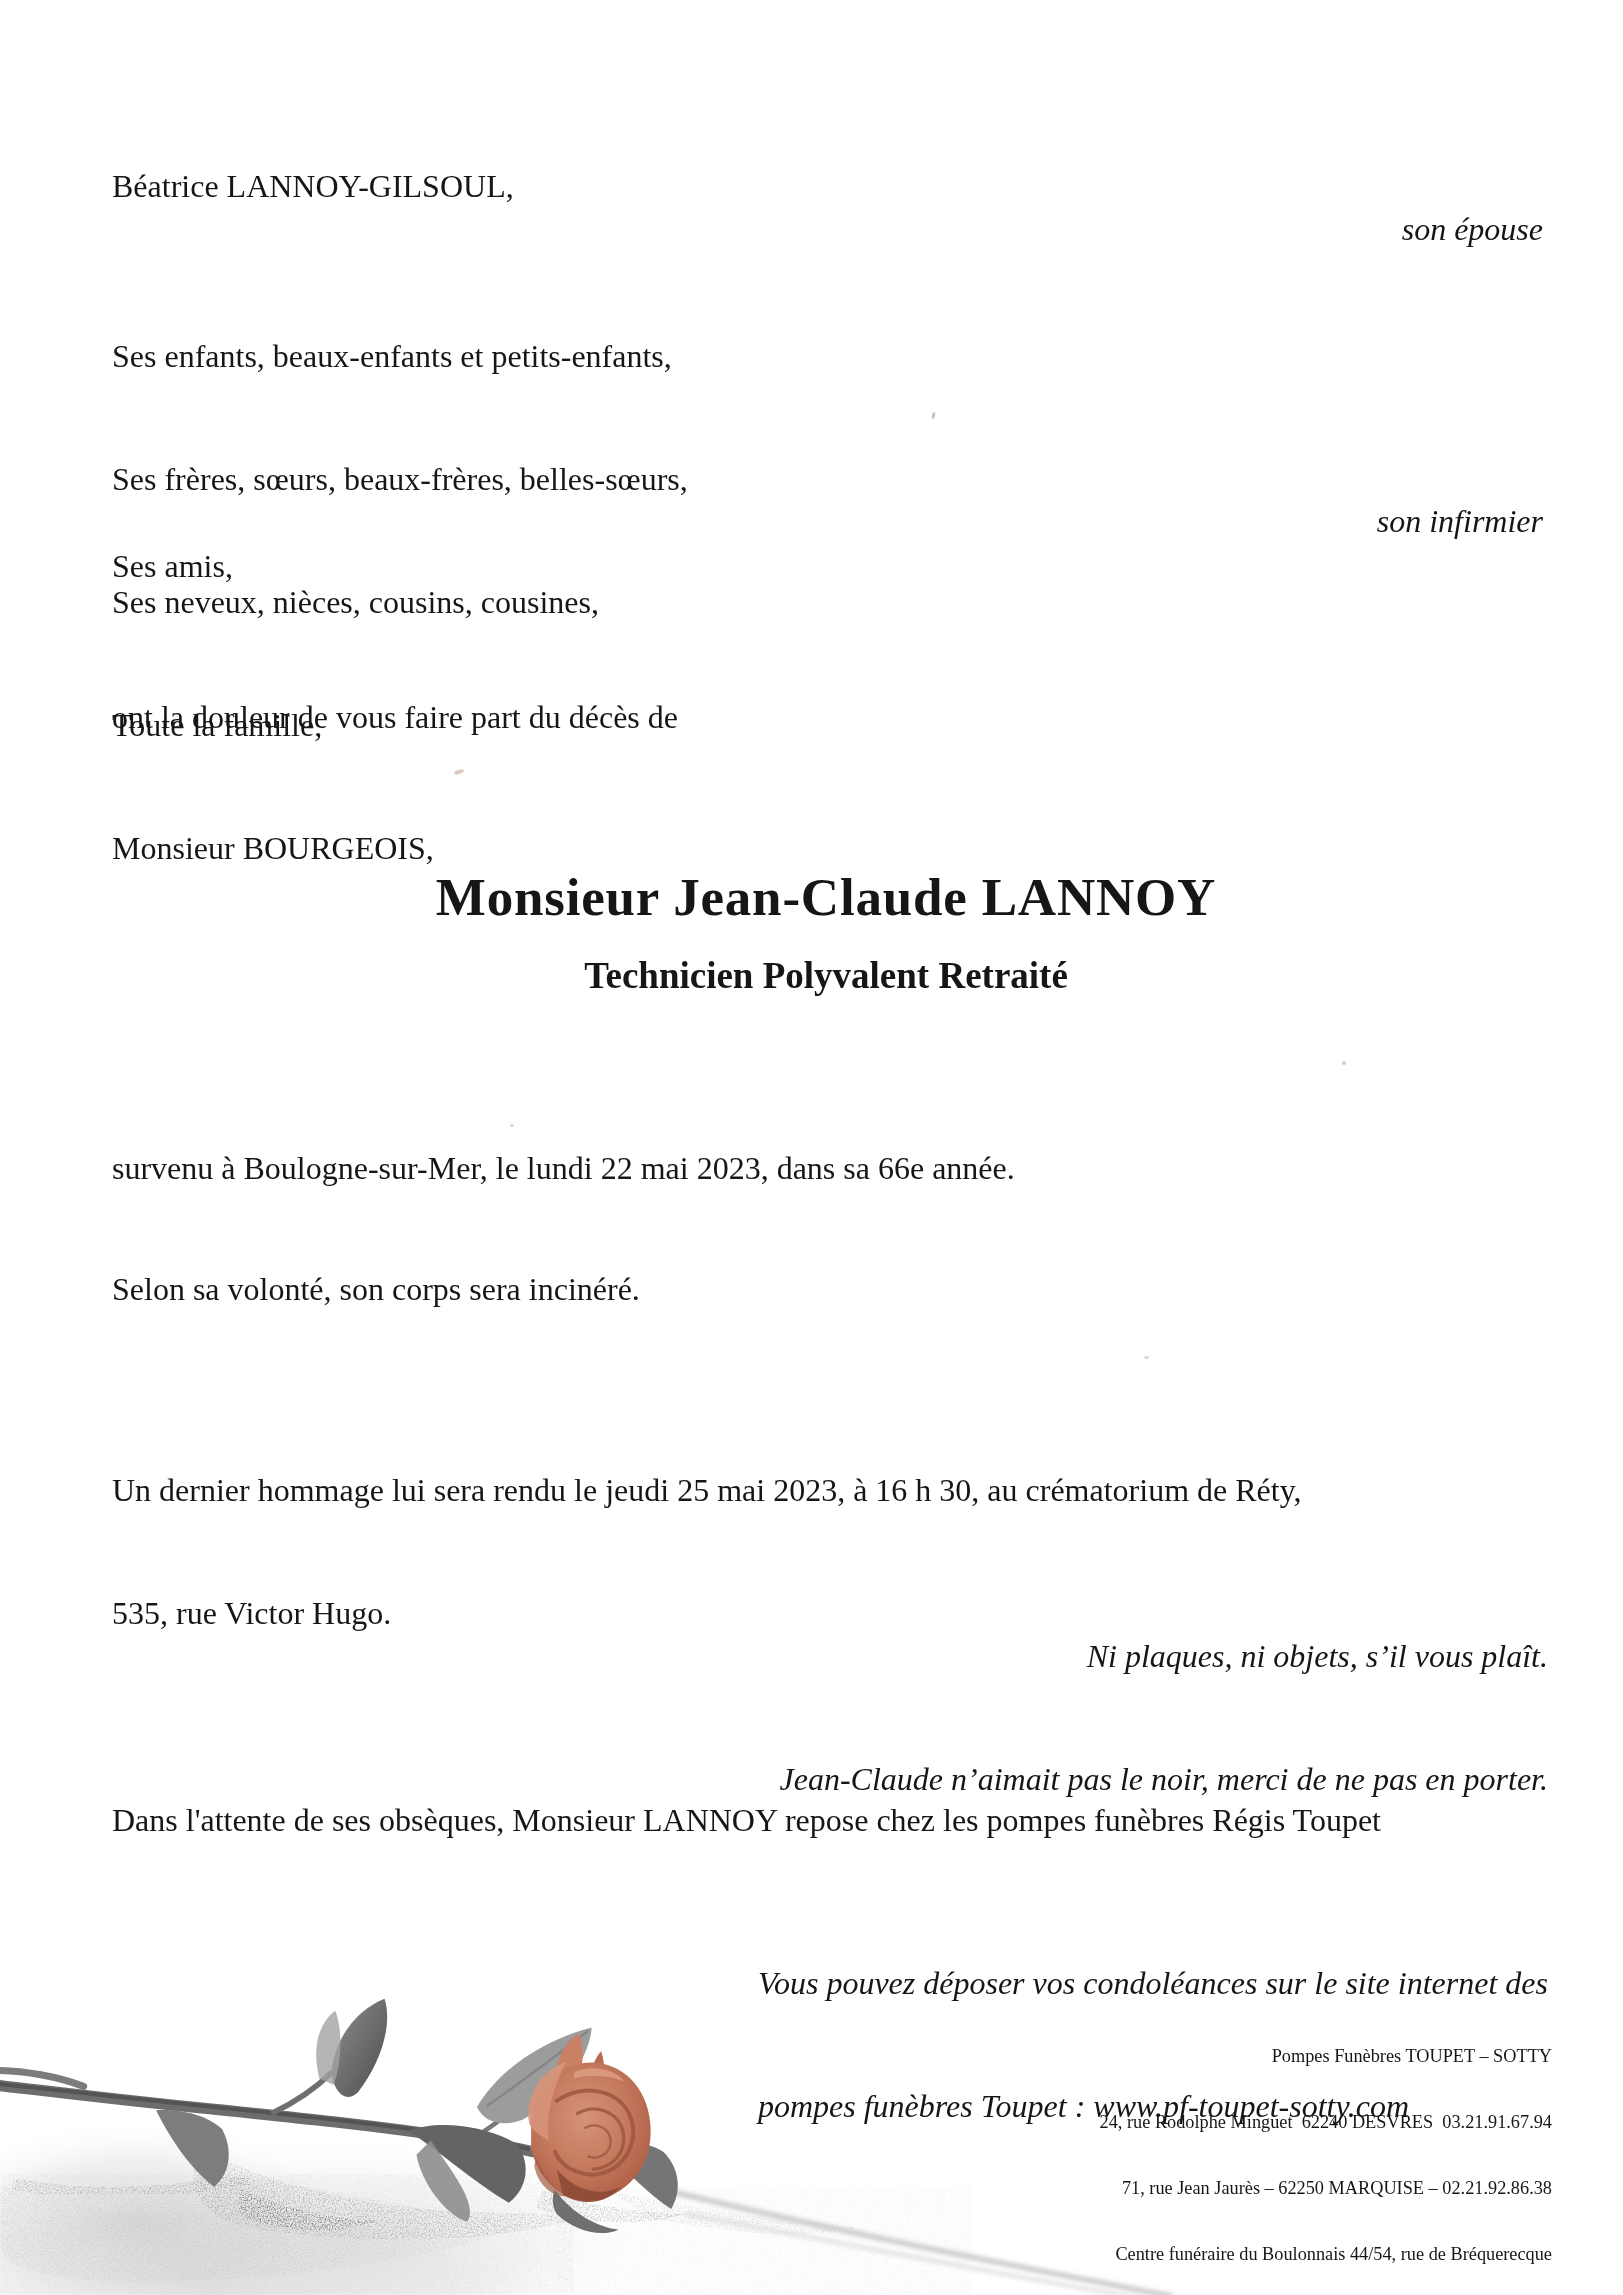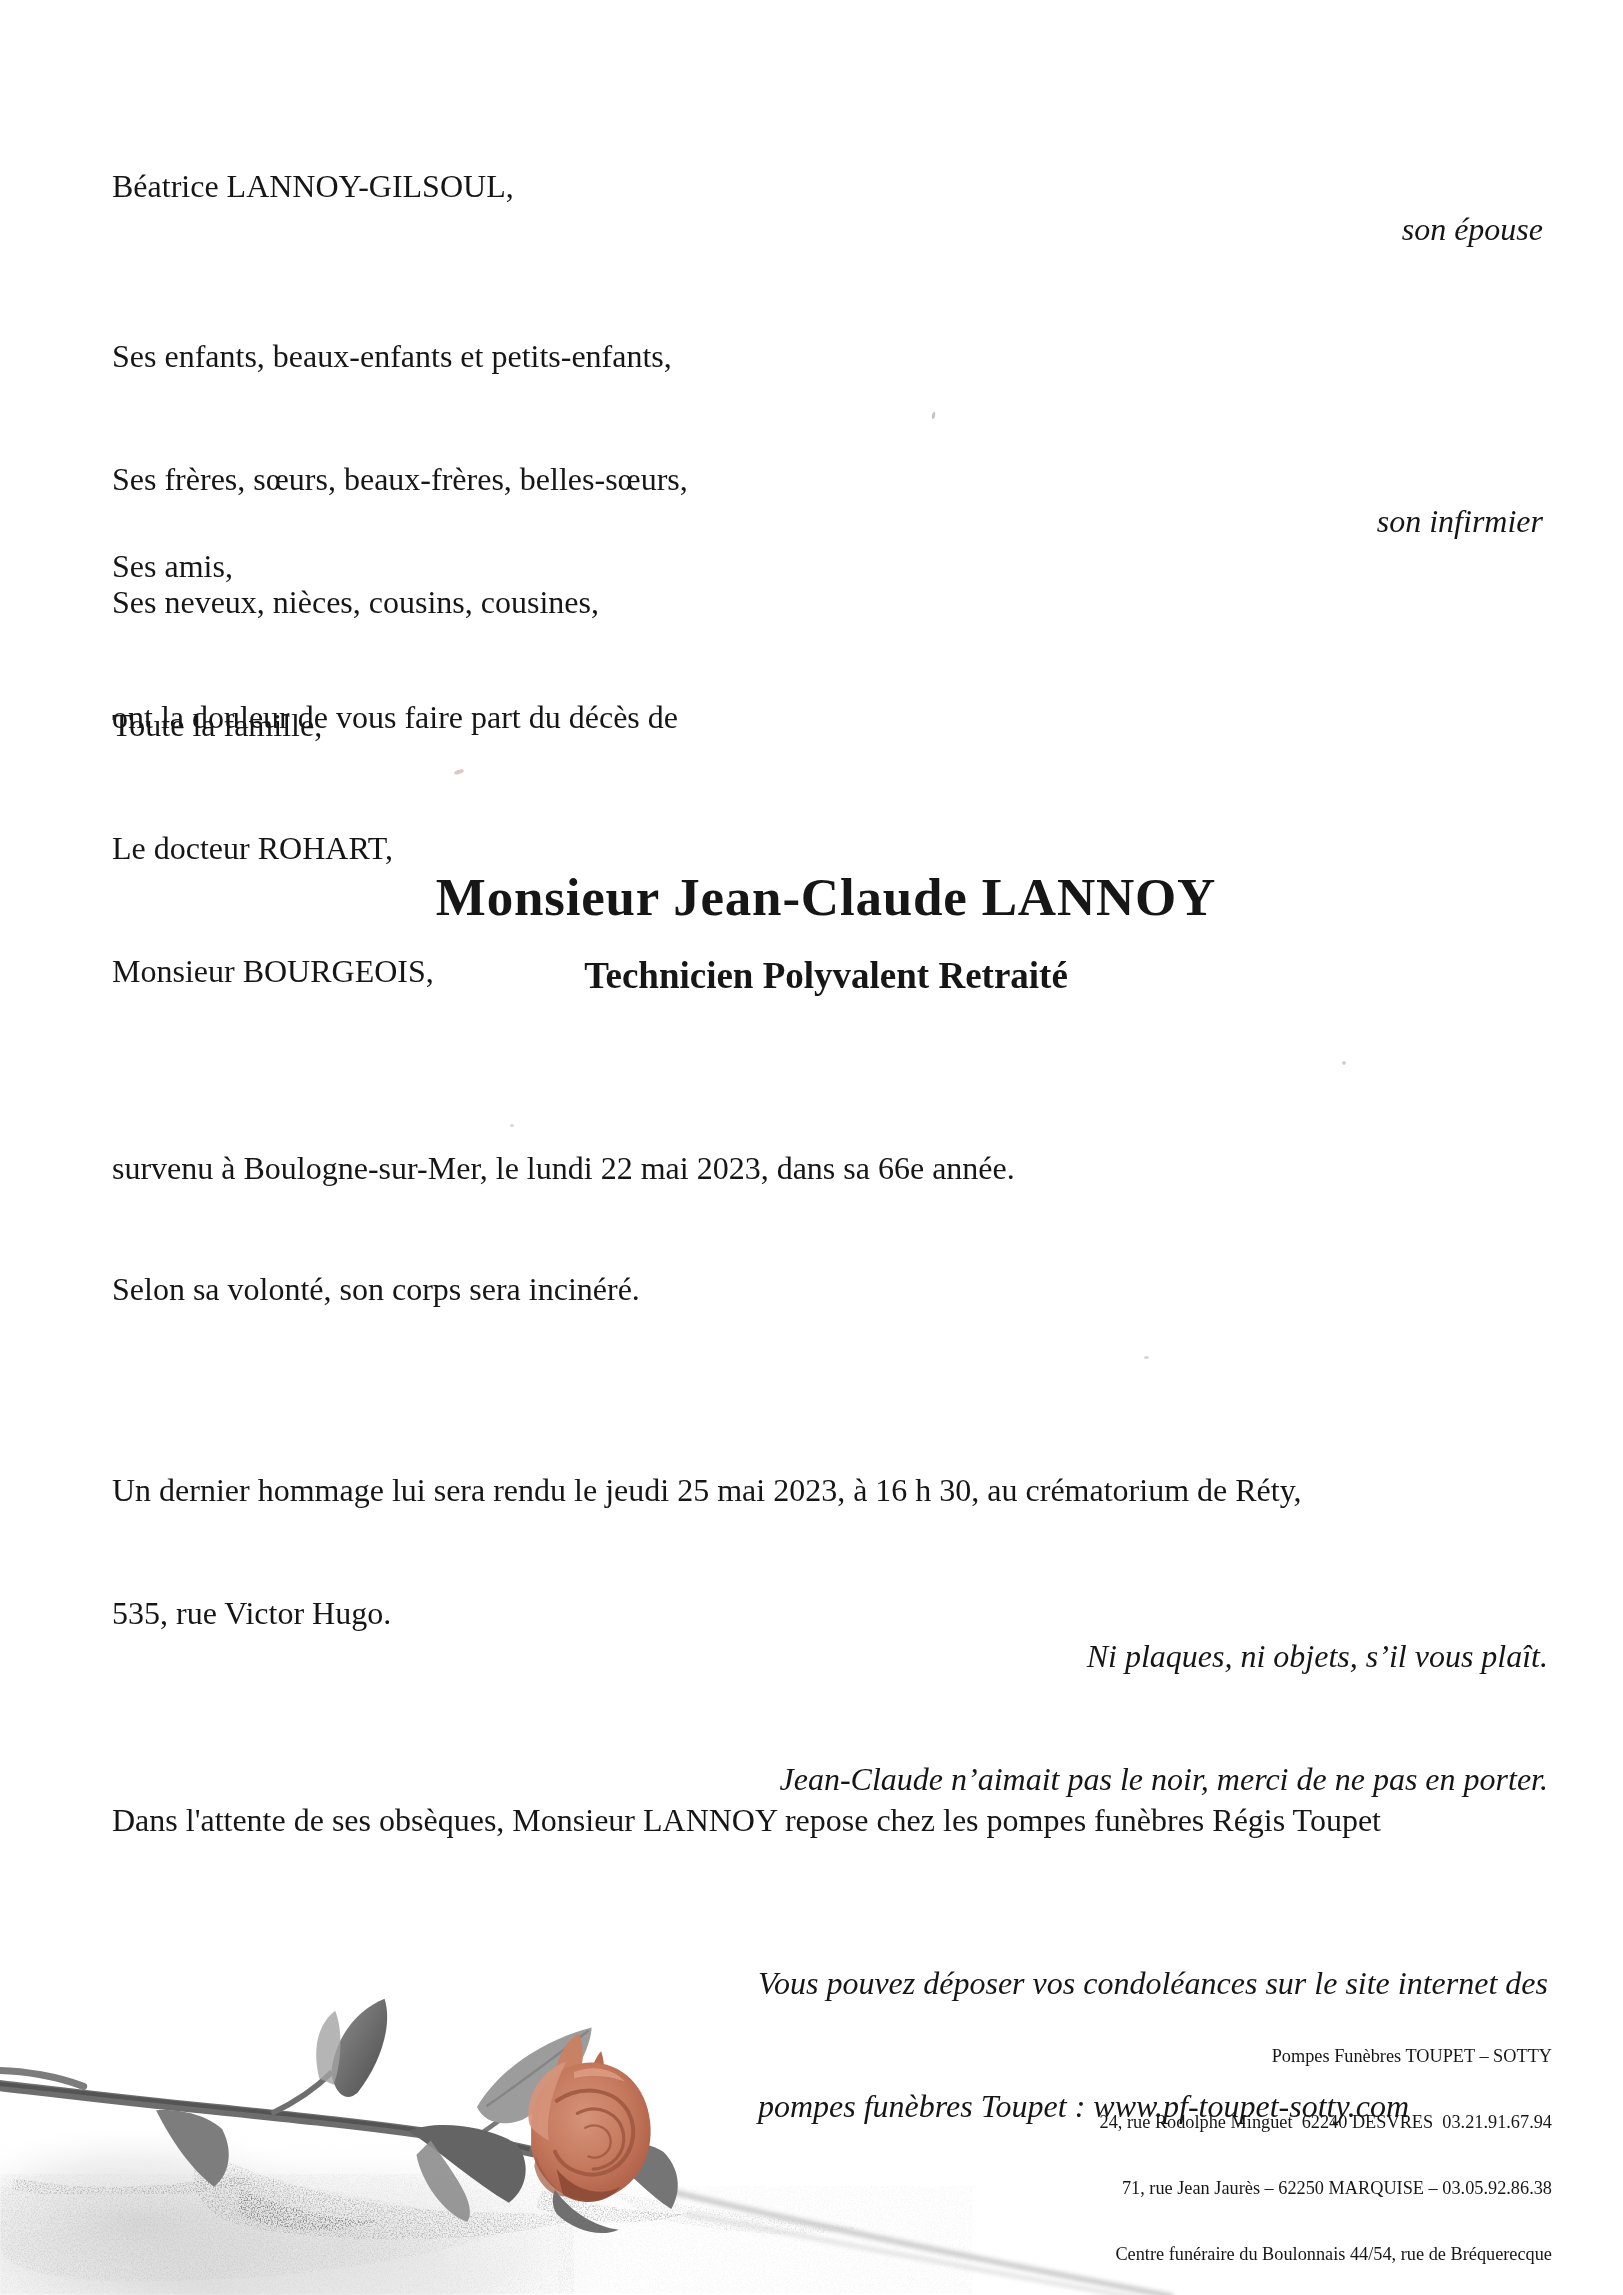--- a/index.html
+++ b/index.html
@@ -32,21 +32,20 @@
 
   <div class="t body-size left-col" style="top:166px">Béatrice LANNOY-GILSOUL,</div>
 
   <div class="t body-size italic right-col" style="top:209px">son épouse</div>
 
   <div class="t body-size left-col" style="top:254px">
     <div>Ses enfants, beaux-enfants et petits-enfants,</div>
     <div>Ses frères, sœurs, beaux-frères, belles-sœurs,</div>
     <div>Ses neveux, nièces, cousins, cousines,</div>
     <div>Toute la famille,</div>
-    <div>Le docteur ROHART,</div>
     <div>Monsieur BOURGEOIS,</div>
   </div>
 
   <div class="t body-size italic right-col" style="top:501px">son infirmier</div>
 
   <div class="t body-size left-col" style="top:546px">Ses amis,</div>
 
   <div class="t body-size left-col" style="top:697px">ont la douleur de vous faire part du décès de</div>
 
   <div class="t centered deceased-name" style="top:869px">Monsieur Jean-Claude LANNOY</div>
@@ -71,21 +70,21 @@
   </div>
 
   <div class="t body-size italic" style="top:1881px; right:76px; text-align:left">
     <div>Vous pouvez déposer vos condoléances sur le site internet des</div>
     <div>pompes funèbres Toupet : www.pf-toupet-sotty.com</div>
   </div>
 
   <div class="t footer-block" style="top:2001px">
     <div>Pompes Funèbres TOUPET – SOTTY</div>
     <div>24, rue Rodolphe Minguet  62240 DESVRES  03.21.91.67.94</div>
-    <div>71, rue Jean Jaurès – 62250 MARQUISE – 03.05.92.86.38</div>
+    <div>71, rue Jean Jaurès – 62250 MARQUISE – 02.21.92.86.38</div>
     <div>Centre funéraire du Boulonnais 44/54, rue de Bréquerecque</div>
     
     
   </div>
 
   <div class="speck" style="left:454px; top:770px; width:9.6px; height:4px; background:#c79a90; opacity:.55; transform:rotate(-18deg)"></div>
   <div class="speck" style="left:932px; top:412px; width:3.2px; height:7.2px; background:#9a9a9a; opacity:.6; transform:rotate(12deg)"></div>
   <div class="speck" style="left:1342px; top:1061px; width:4px; height:4px; background:#b0b0b0; opacity:.6"></div>
   <div class="speck" style="left:510px; top:1124px; width:4px; height:3.2px; background:#bdbdbd; opacity:.6"></div>
   <div class="speck" style="left:1144px; top:1356px; width:4.8px; height:3.2px; background:#b5b5b5; opacity:.55"></div>

